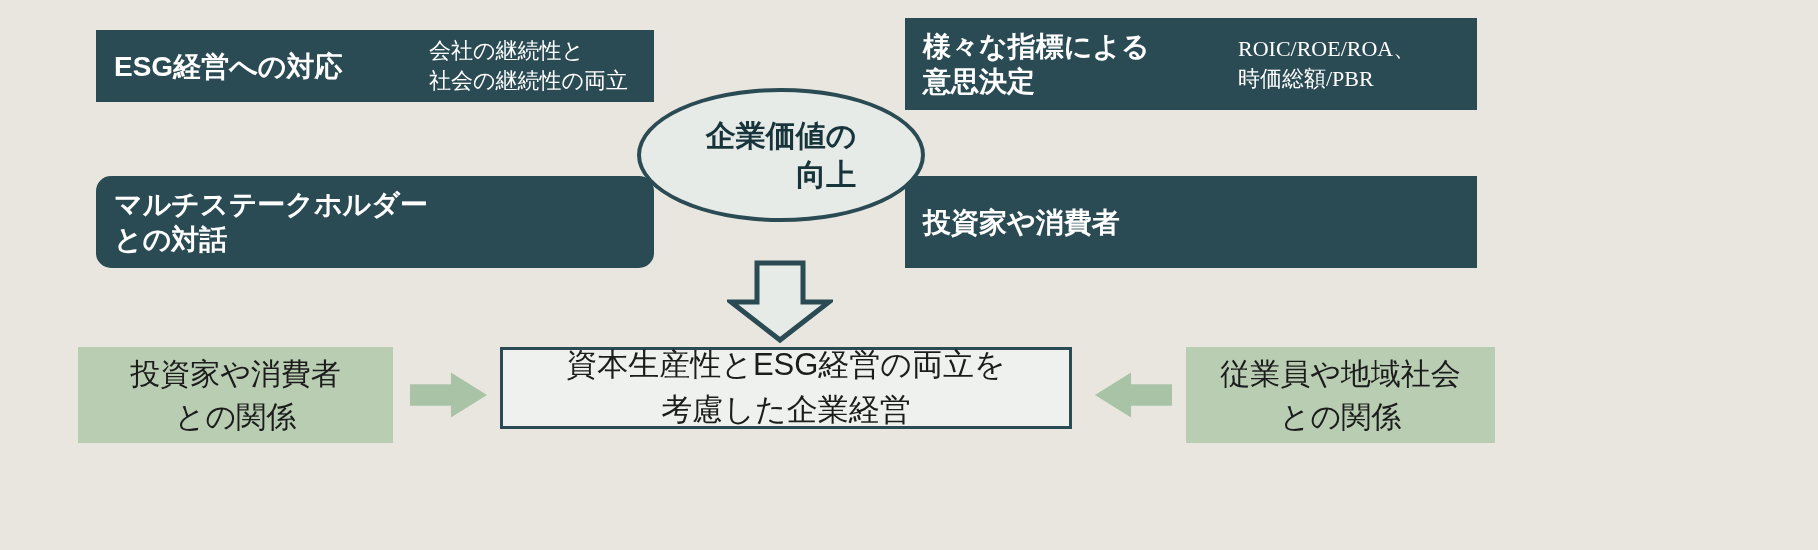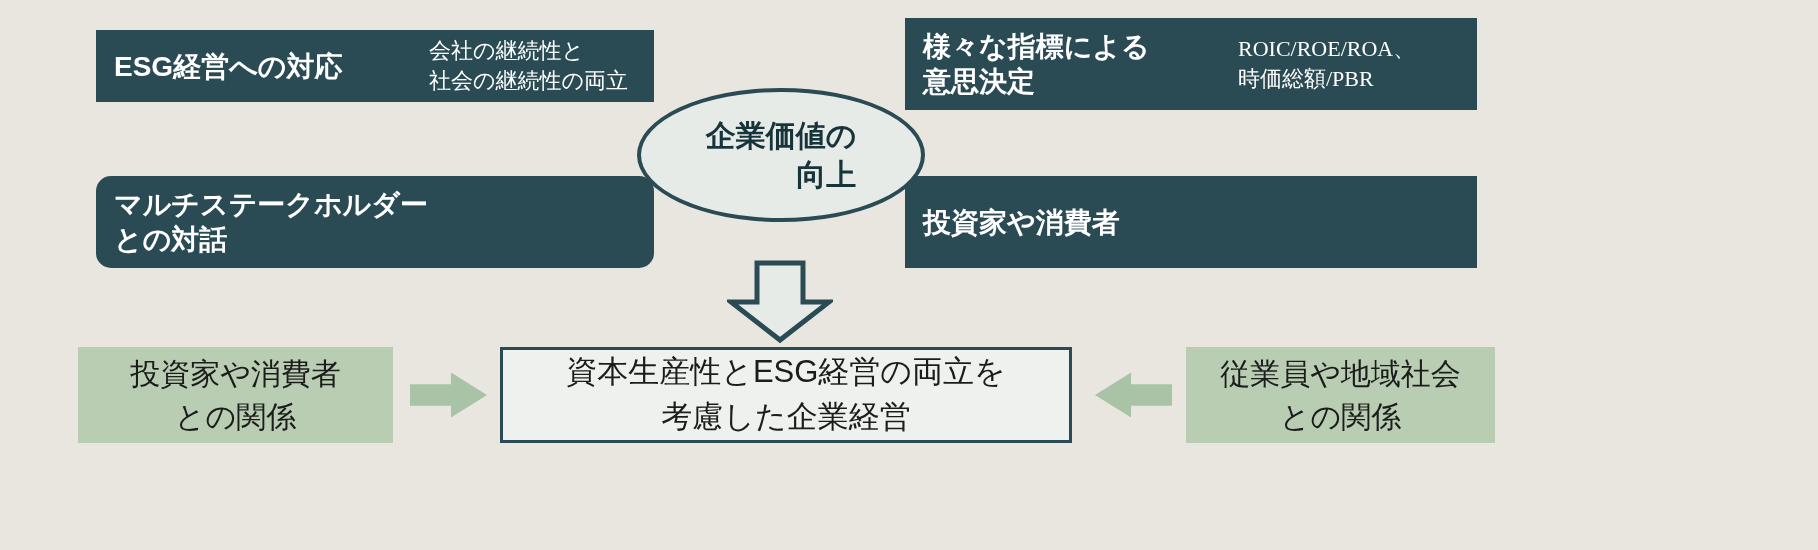--- a/index.html
+++ b/index.html
@@ -132,21 +132,21 @@
 
   <div class="green-box" style="left:78px; top:347px; width:315px; height:96px;">
     <span>投資家や消費者
 との関係</span>
   </div>
 
   <svg class="h-arrow" style="left:410px; top:371px;" viewBox="0 0 80 48" aria-hidden="true">
     <polygon points="0,13 42,13 42,1 79,24 42,47 42,35 0,35" fill="#a9c3a6"></polygon>
   </svg>
 
-  <div class="center-box" style="left:500px; top:347px; width:572px; height:96px;">
+  <div class="center-box" style="left:500px; top:347px; width:572px; height:82px;">
     <span>資本生産性とESG経営の両立を
 考慮した企業経営</span>
   </div>
 
   <svg class="h-arrow" style="left:1094px; top:371px;" viewBox="0 0 80 48" aria-hidden="true">
     <polygon points="80,13 38,13 38,1 1,24 38,47 38,35 80,35" fill="#a9c3a6"></polygon>
   </svg>
 
   <div class="green-box" style="left:1186px; top:347px; width:309px; height:96px;">
     <span>従業員や地域社会

